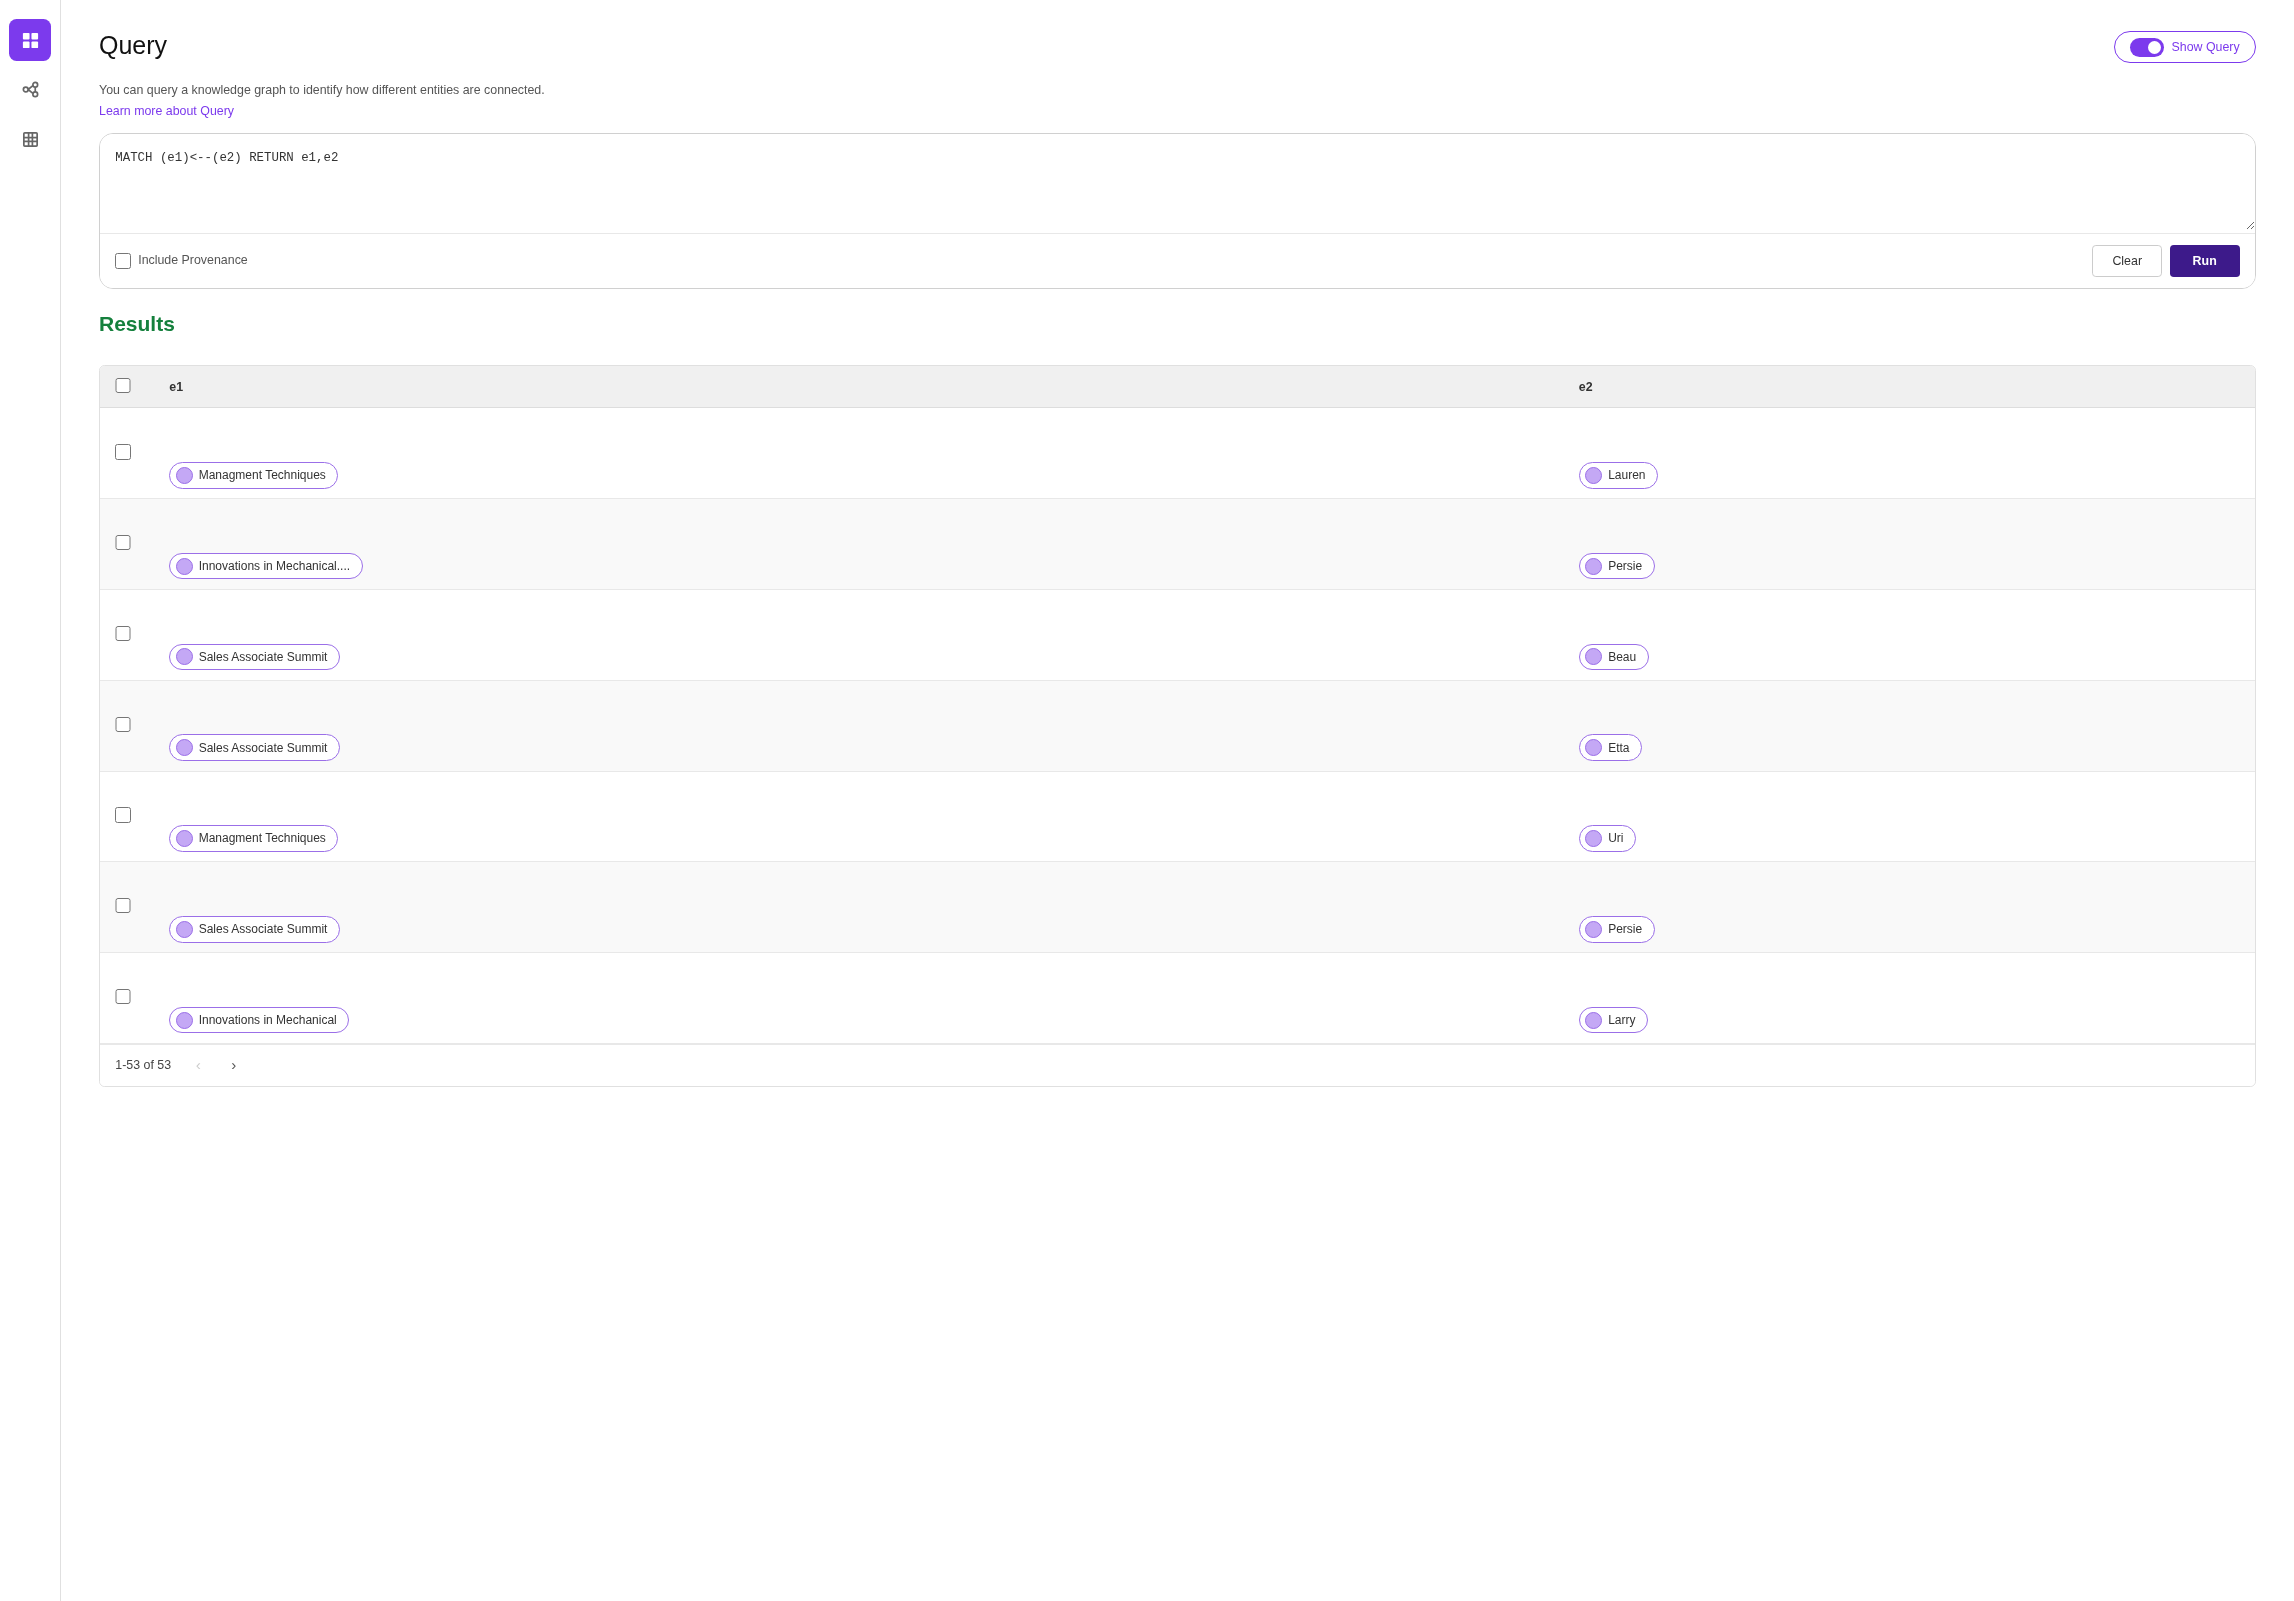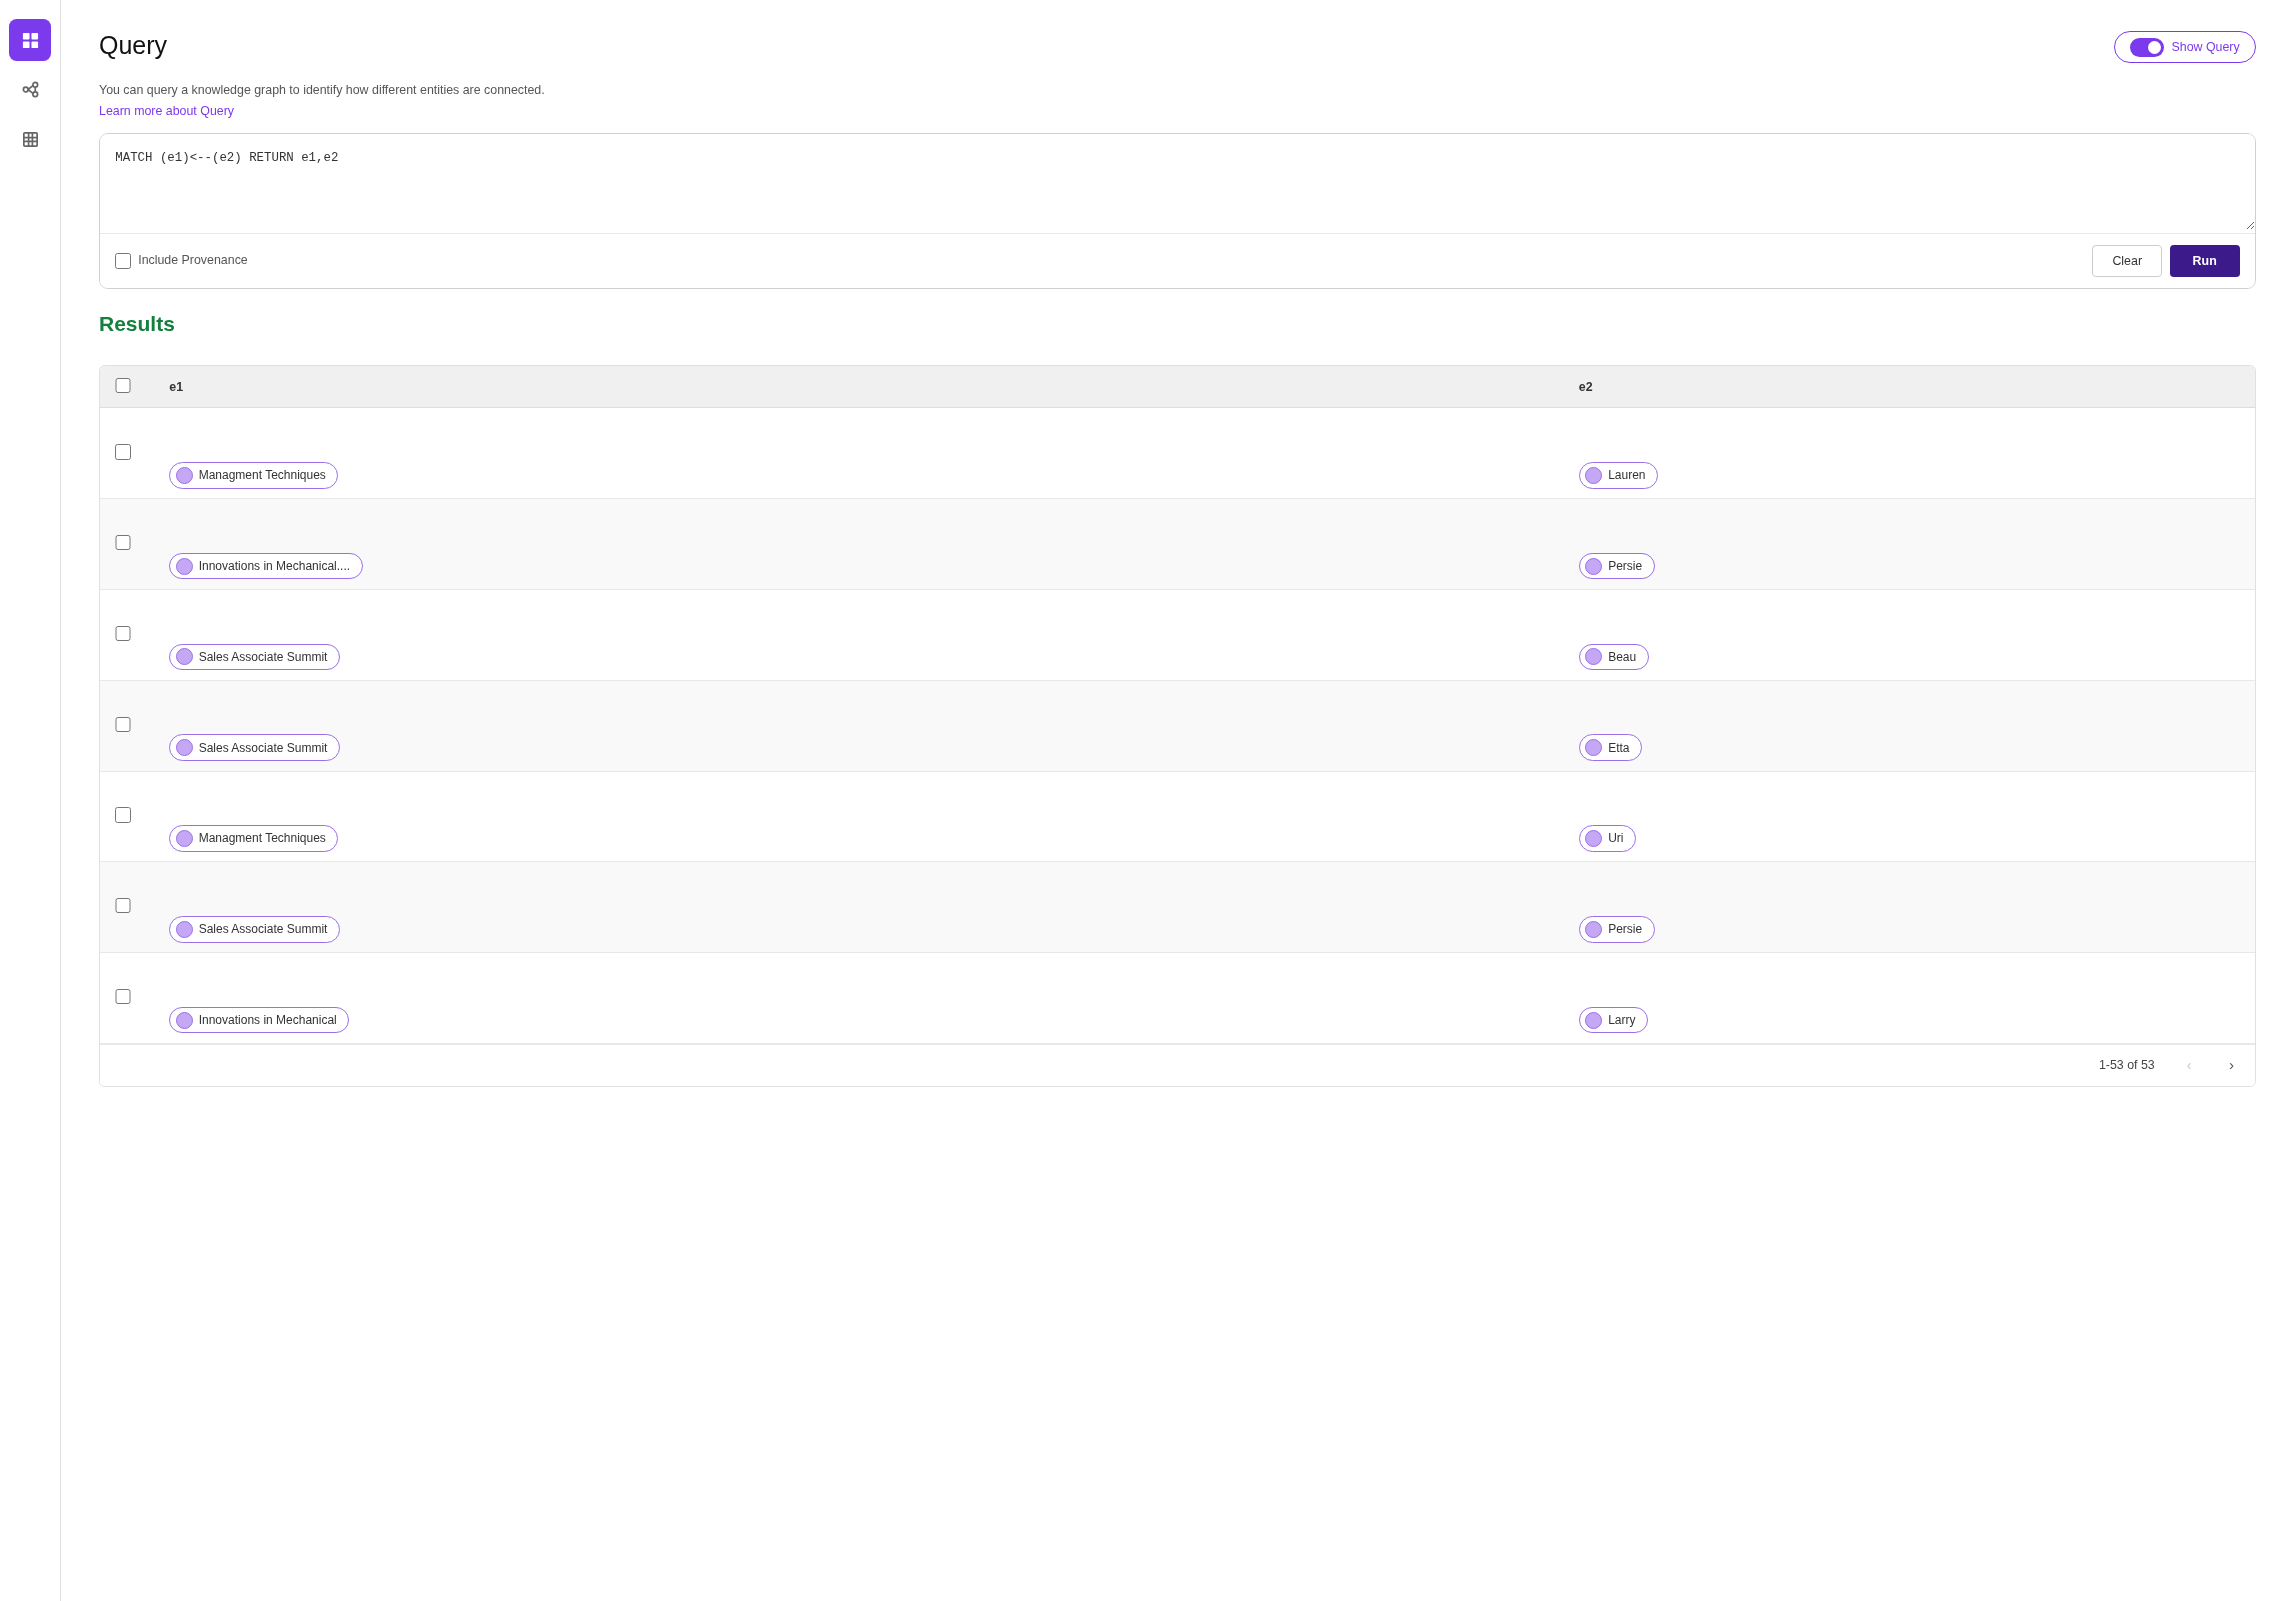--- a/index.html
+++ b/index.html
@@ -94,21 +94,21 @@
       top: 2.9px;
       width: 13.4px;
       height: 13.4px;
       background: #fff;
       border-radius: 50%;
     }
 
     
     .query-box {
       border: 1px solid #d0d0d0;
-      border-radius: 9px;
+      border-radius: 14px;
       padding: 0;
       margin-bottom: 23px;
       overflow: hidden;
     }
     .query-textarea {
       width: 100%;
       min-height: 96px;
       padding: 15.3px;
       font-family: 'Courier New', monospace;
       font-size: 12.4px;
@@ -229,27 +229,26 @@
       background: #c4a8f5;
       border: 1.9px solid #9b6fe8;
       display: inline-block;
       flex-shrink: 0;
     }
 
     
     .pagination-row {
       display: flex;
       align-items: center;
-      justify-content: flex-end;
       padding: 9.6px 15.3px;
       background: #fff;
       border-top: 1px solid #e8e8e8;
       font-size: 12.4px;
       color: #444;
-      gap: 26px;
+      gap: 19px;
     }
     .pagination-btn {
       background: none;
       border: none;
       cursor: pointer;
       font-size: 15.3px;
       color: #555;
       padding: 1.9px 5.7px;
       border-radius: 3.8px;
     }

